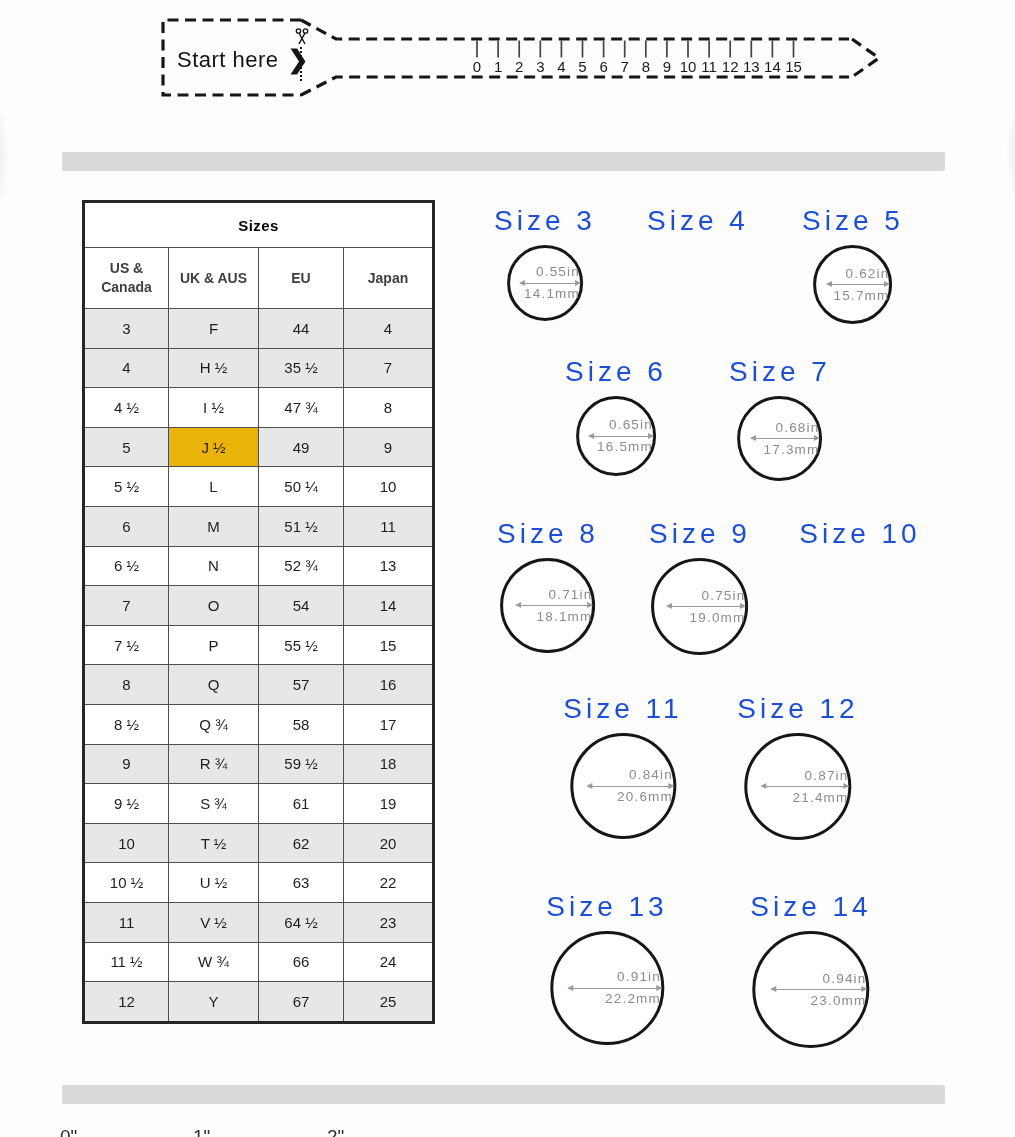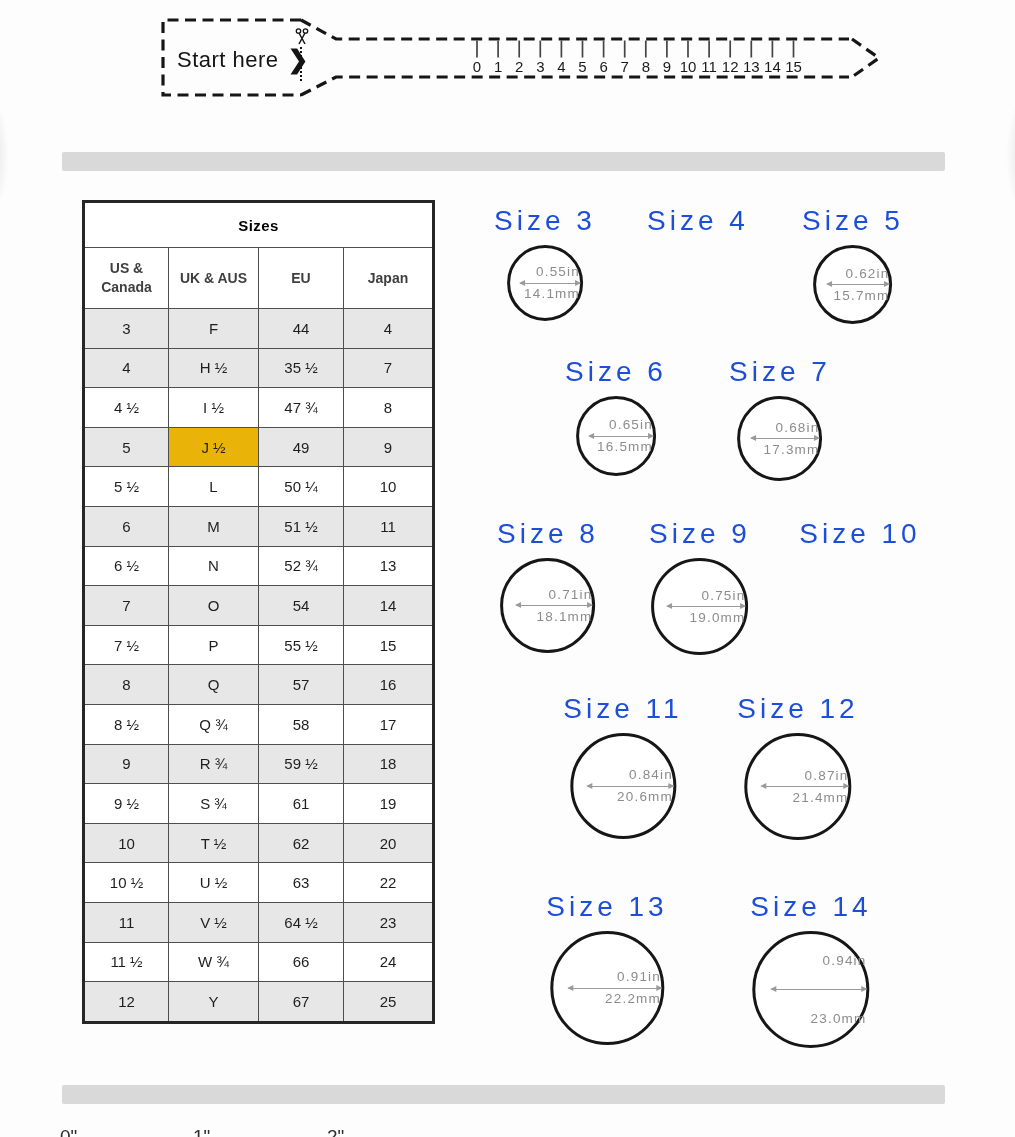--- a/index.html
+++ b/index.html
@@ -336,21 +336,21 @@
       <div class="ring-group" style="left: 607px; top: 891px;">
         <div class="ring-title">Size 13</div>
         <div class="ring-circle" style="width: 114px; height: 114px;">
           <div class="dim-in">0.91in</div>
           <div class="dim-arrow"></div>
           <div class="dim-mm">22.2mm</div>
         </div>
       </div>
       <div class="ring-group" style="left: 811px; top: 891px;">
         <div class="ring-title">Size 14</div>
-        <div class="ring-circle" style="width: 117px; height: 117px; gap: 18px;">
+        <div class="ring-circle" style="width: 117px; height: 117px;">
           <div class="dim-in">0.94in</div>
           <div class="dim-arrow"></div>
           <div class="dim-mm">23.0mm</div>
         </div>
       </div>
     </div>
 
   <div id="bottom-ruler">
       <span class="inch-label" style="left: 60px;">0"</span>
       <span class="inch-label" style="left: 193px;">1"</span>

